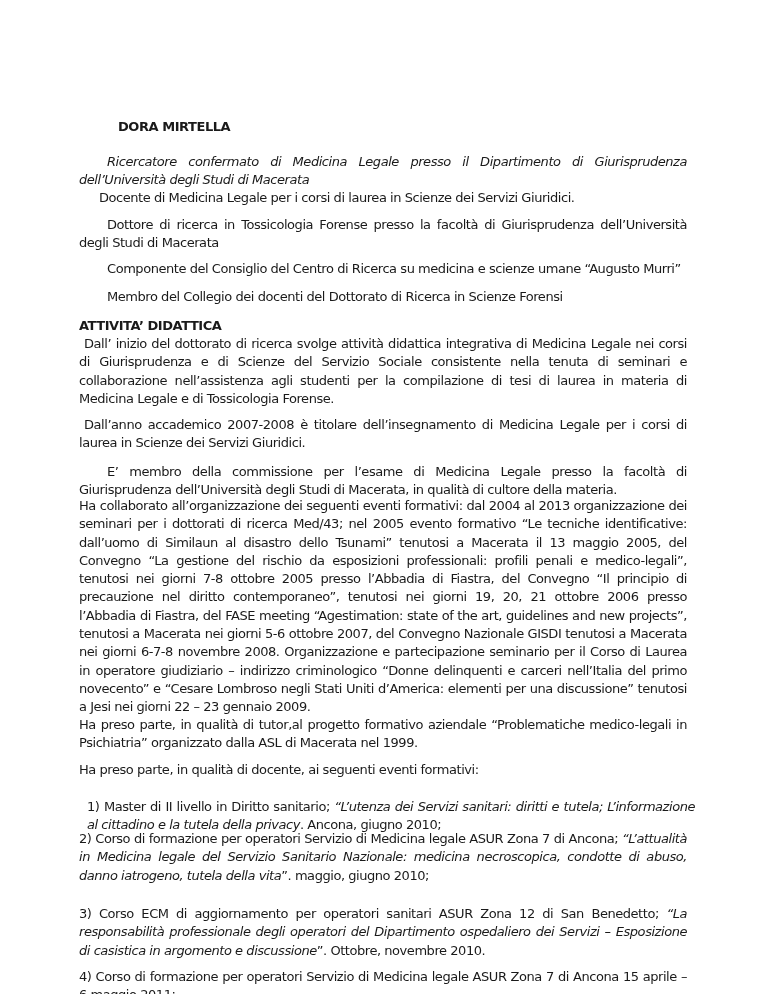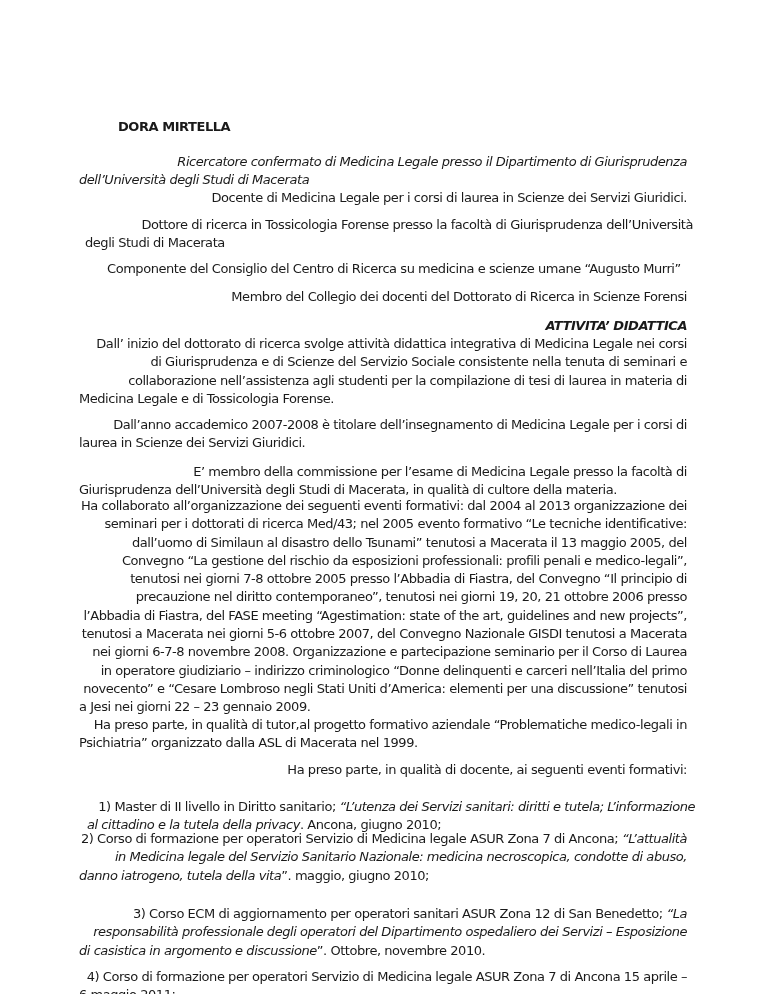--- a/index.html
+++ b/index.html
@@ -5,38 +5,38 @@
   html, body { margin: 0; padding: 0; background: #ffffff; }
   body { width: 768px; height: 994px; position: relative; overflow: hidden; }
   .page {
     position: absolute; left: 79px; top: 0; width: 608px;
     font-family: "DejaVu Sans", sans-serif;
     font-size: 13px; color: #1a1a1a; line-height: 18.3px;
     letter-spacing: -0.45px;
   }
   .j { text-align: justify; text-align-last: left; }
   .name { position: absolute; top: 118px; left: 28px; font-weight: bold; margin-left: 11px; }
-  .blk { position: absolute; left: 0; width: 608px; text-align: right; }
+  .blk { position: absolute; left: 0; width: 608px; }
   .ind28 { text-indent: 28px; }
   .ind5 { text-indent: 5px; }
-  .heading { font-weight: bold; font-style: italic; }
+  .heading { font-weight: bold; }
   em { font-style: italic; }
   p { margin: 0; }
 </style>
 </head>
 <body>
 
 <div class="page">
 
   <div class="name">DORA MIRTELLA</div>
 
   <p class="blk j ind28" style="top:153px;font-style:italic;">Ricercatore confermato di Medicina Legale presso il Dipartimento di Giurisprudenza dell’Università degli Studi di Macerata</p>
   <p class="blk" style="top:189px; left:20px; width:588px;">Docente di Medicina Legale per i corsi di laurea in Scienze dei Servizi Giuridici.</p>
 
-  <p class="blk j ind28" style="top:216px;margin-left:6px;">Dottore di ricerca in Tossicologia Forense presso la facoltà di Giurisprudenza dell’Università degli Studi di Macerata</p>
+  <p class="blk j ind28" style="top:216px;">Dottore di ricerca in Tossicologia Forense presso la facoltà di Giurisprudenza dell’Università degli Studi di Macerata</p>
   <p class="blk j ind28" style="top:260px;">Componente del Consiglio del Centro di Ricerca su medicina e scienze umane “Augusto Murri”</p>
   <p class="blk" style="top:288px; left:28px; width:580px;">Membro del Collegio dei docenti del Dottorato di Ricerca in Scienze Forensi</p>
 
   <p class="blk heading" style="top:317px;">ATTIVITA’ DIDATTICA</p>
 
   <p class="blk j ind5" style="top:335px;">Dall’ inizio del dottorato di ricerca svolge attività didattica integrativa di Medicina Legale nei corsi di Giurisprudenza e di Scienze del Servizio Sociale consistente nella tenuta di seminari e collaborazione nell’assistenza agli studenti per la compilazione di tesi di laurea in materia di Medicina Legale e di Tossicologia Forense.</p>
 
   <p class="blk j ind5" style="top:416px;">Dall’anno accademico 2007-2008 è titolare dell’insegnamento di Medicina Legale per i corsi di laurea in Scienze dei Servizi Giuridici.</p>
 
   <p class="blk j ind28" style="top:463px;">E’ membro della commissione per l’esame di Medicina Legale presso la facoltà di Giurisprudenza dell’Università degli Studi di Macerata, in qualità di cultore della materia.</p>

